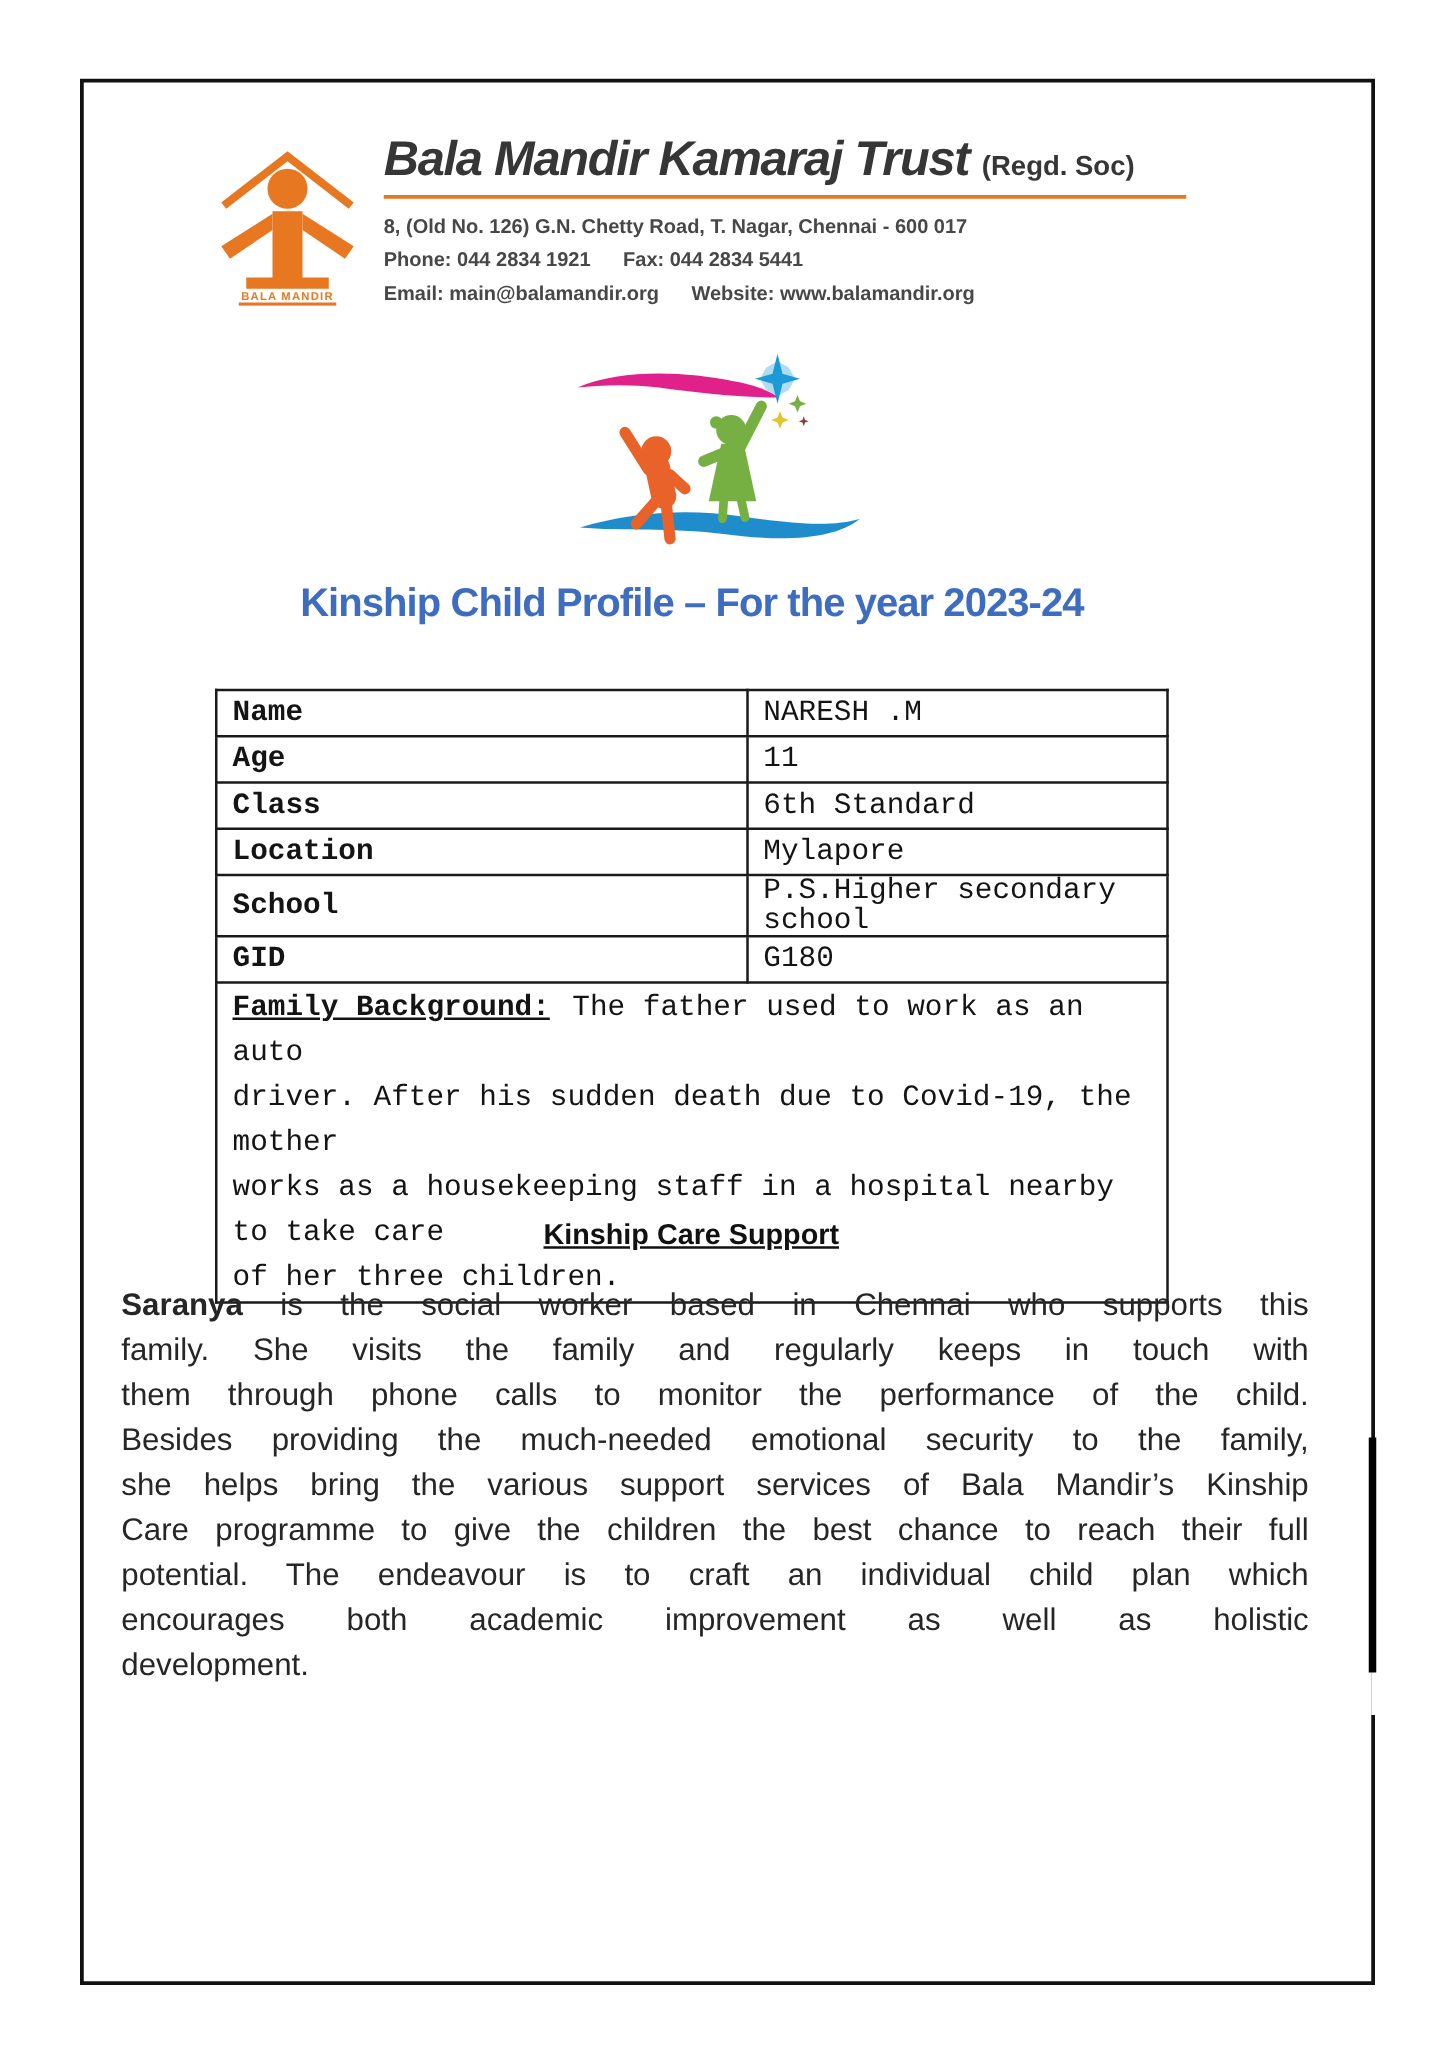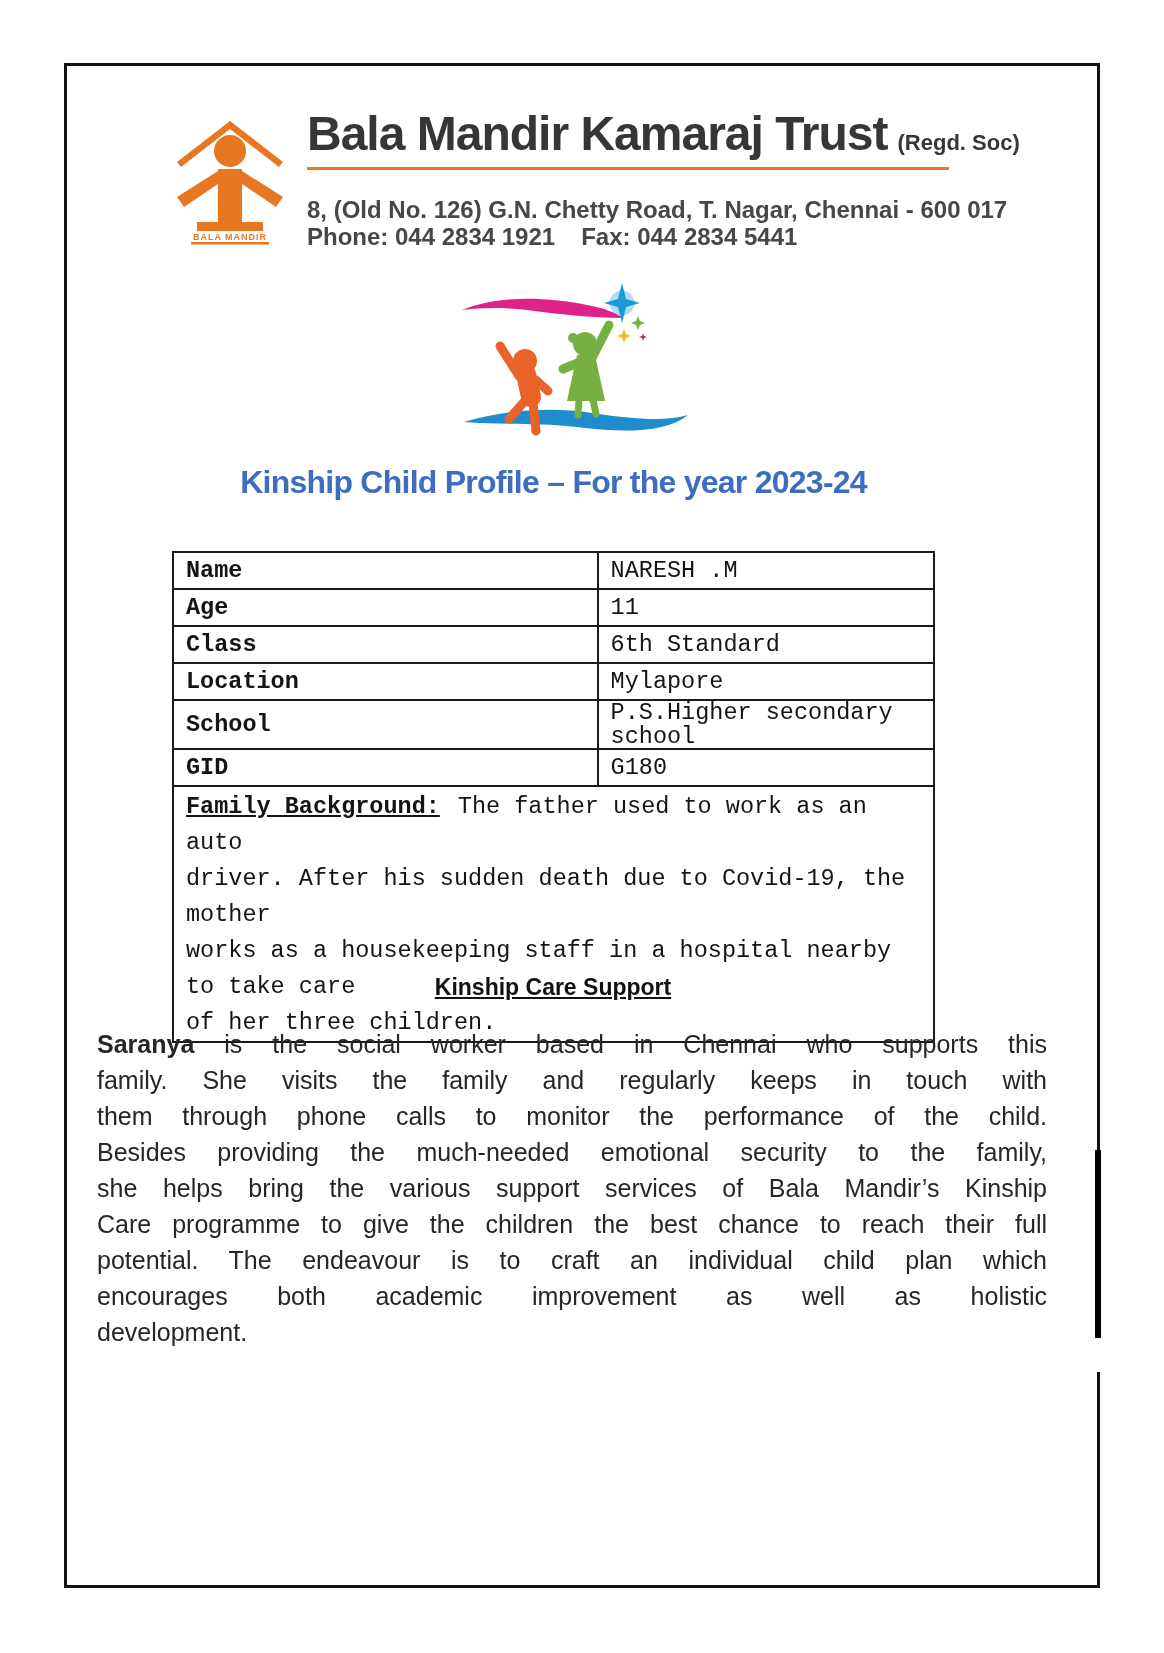--- a/index.html
+++ b/index.html
@@ -7,24 +7,24 @@
               font-family:"Liberation Sans", sans-serif; }
   .page {
     position:absolute; left:64px; top:63px; width:1036px; height:1525px;
     border:3px solid #111; background:#fff;
   }
   
   .brand { position:absolute; left:102px; top:40px; display:flex; gap:16px; }
   .bm-logo { width:122px; height:140px; flex:0 0 auto; }
   .brand-text { padding-top:0; }
   .org-line { white-space:nowrap; color:#363636; }
-  .org-name { font-size:48px; font-weight:bold; letter-spacing:-1px; }
+  .org-name { font-size:39px; font-weight:bold; letter-spacing:-1px;font-style:italic; }
   .org-regd { font-size:22px; font-weight:bold; margin-left:10px; }
   .org-rule { width:642px; height:3px; background:#E87722; margin-top:6px; }
-  .addr { margin-top:26px; font-size:24px; font-weight:bold; color:#474747; line-height:27px; }
+  .addr { margin-top:9px; font-size:16px; font-weight:bold; color:#474747; line-height:27px; }
   .addr-row span + span { margin-left:26px; }
   
   .kids-logo { position:absolute; top:210px; left:50%; transform:translateX(-50%); }
   
   .doc-title {
     position:absolute; top:394px; left:0; right:57px; text-align:center;
     font-size:32px; font-weight:bold; letter-spacing:-0.75px; line-height:44px;
     color:#3E6CC0;
   }
   
@@ -78,20 +78,23 @@
 
     <div class="brand-text">
       <div class="org-line">
         <span class="org-name">Bala Mandir Kamaraj Trust</span><span class="org-regd">(Regd. Soc)</span>
       </div>
       <div class="org-rule"></div>
       <div class="addr">
         <div class="addr-row">8, (Old No. 126) G.N. Chetty Road, T. Nagar, Chennai - 600 017</div>
         <div class="addr-row">
           <span>Phone: 044 2834 1921</span><span>Fax: 044 2834 5441</span>
+        </div>
+        <div class="addr-row">
+          <span>Email: main@balamandir.org</span><span>Website: www.balamandir.org</span>
         </div>
       </div>
     </div>
   </div>
 
   <svg class="kids-logo" width="260" height="172" viewBox="0 0 260 172">
 
     <path d="M10,34 C45,19 95,21 135,29 C152,32 162,36 171,42 C140,42 105,38 75,34 C50,31 27,32 10,34 Z" fill="#E0218A"></path>
 
     <g fill="#1C9AD6">

